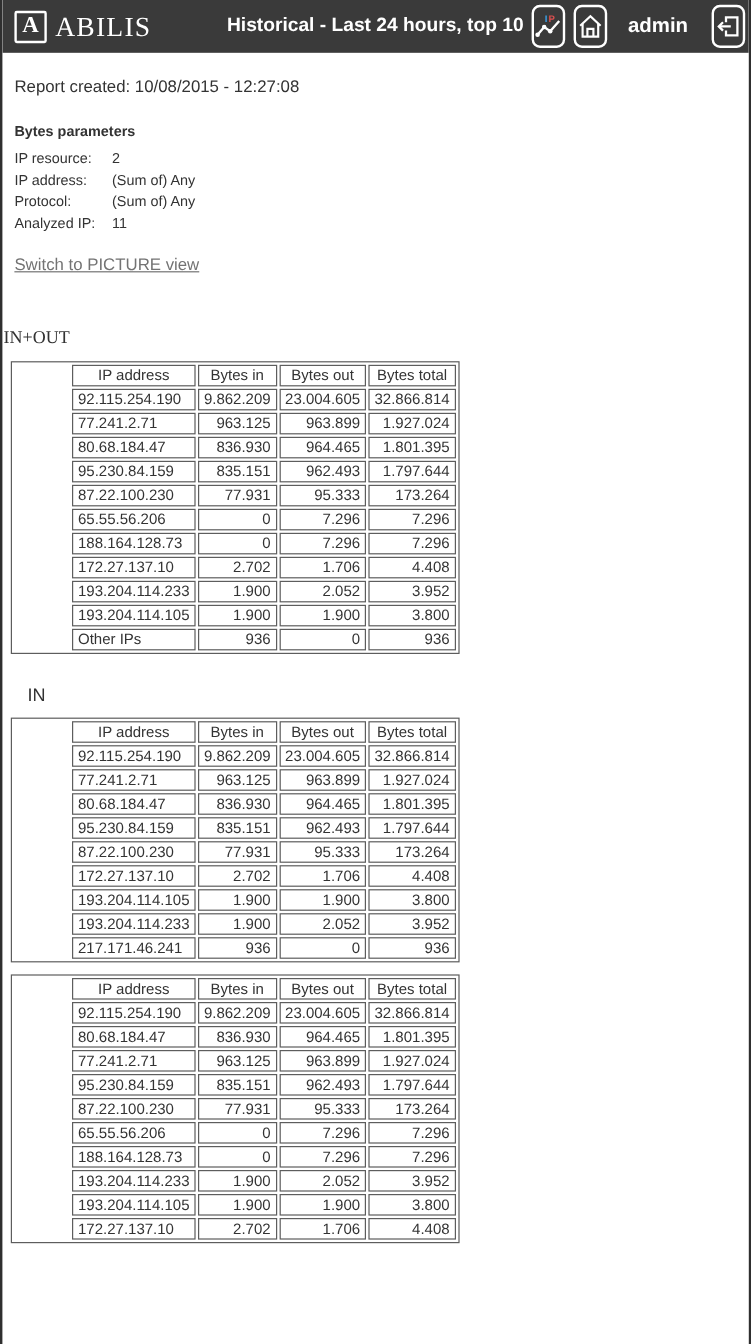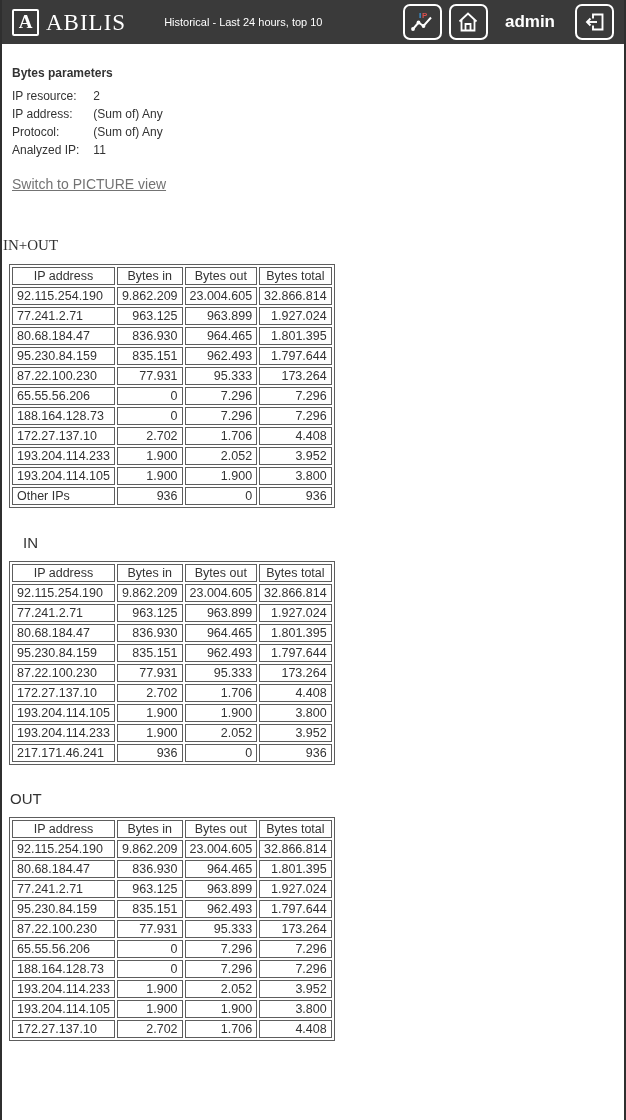--- a/index.html
+++ b/index.html
@@ -19,21 +19,21 @@
   .logo-box {
     width:27px; height:27px; border:2px solid #ffffff; border-radius:2px;
     display:flex; align-items:center; justify-content:center;
     font-family:"Liberation Serif","DejaVu Serif",serif; font-weight:bold;
     font-size:19px; line-height:1; padding-bottom:2px;
   }
   .logo-text {
     font-family:"Liberation Serif","DejaVu Serif",serif; font-size:23px;
     letter-spacing:1px; line-height:1;
   }
-  .topbar-title { font-size:11px; font-weight:normal; margin-left:38px; white-space:nowrap; }
+  .topbar-title { font-size:16px; font-weight:bold; margin-left:63px; white-space:nowrap; }
   .topbar-spacer { flex:1; }
   .icon-btn {
     width:39px; height:36px; border:2px solid #ffffff; border-radius:7px;
     display:flex; align-items:center; justify-content:center; background:transparent;
     cursor:pointer; margin-left:7px;
   }
   .admin-label { font-size:17px; font-weight:bold; margin:0 13px 0 17px; }
   
   .content { padding:0 10px; color:#333333; }
   .report-line { margin-top:20px; font-size:14px; }
@@ -49,21 +49,21 @@
   
   .section-label { font-size:15px; margin-left:-2px; }
   .section:first-child .section-label { margin-left:-9px;font-family:Liberation Serif, serif; }
   .section:nth-child(1) .section-label { margin-top:44px; }
   .section:nth-child(2) .section-label { margin-top:26px;margin-left:11px; }
   .section:nth-child(3) .section-label { margin-top:25px; }
   table.traffic {
     margin-top:10px; margin-left:-3px;
     border-collapse:separate; border-spacing:2px;
     border:1px solid #5d5d5d; background:#ffffff;
-    table-layout:fixed; font-size:12.5px; color:#333333;
+    table-layout:fixed; font-size:12.5px; color:#333333;padding-left:48px;
   }
   table.traffic th, table.traffic td {
     border:1px solid #5d5d5d; padding:1px 4px; height:17px;
     overflow:hidden; white-space:nowrap; font-weight:normal;
   }
   table.traffic th { text-align:center; }
   table.traffic td { text-align:right; }
   table.traffic td:first-child { text-align:left; }
   col.c-ip { width:88px; } col.c-in { width:55px; }
   col.c-out { width:63px; } col.c-tot { width:60px; }
@@ -111,20 +111,21 @@
         <svg width="24" height="24" viewBox="0 0 24 24" fill="none" stroke="#ffffff" stroke-width="1.9">
           <path d="M10 8.5 V4.5 H19.5 V19.5 H10 V15.5"></path>
           <path d="M14 12 H4"></path>
           <path d="M7.5 8.5 L4 12 L7.5 15.5"></path>
         </svg>
       </span>
     </div>
   </div>
 
   <div class="content">
+    <div class="report-line">Report created: 10/08/2015 - 12:27:08</div>
 
     <div class="filter-block">
       <div class="filter-title">Bytes parameters</div>
       <div class="filter-row">
         <span class="flabel">IP resource:</span>
         <span>2</span>
       </div>
       <div class="filter-row">
         <span class="flabel">IP address:</span>
         <span>(Sum of) Any</span>
@@ -299,21 +300,20 @@
               <tr>
                 <td>217.171.46.241</td>
                 <td>936</td>
                 <td>0</td>
                 <td>936</td>
               </tr>
             </tbody>
           </table>
         </div>
         <div class="section">
-          <div class="section-label">OUT</div>
           <table class="traffic">
             <colgroup>
               <col class="c-ip">
               <col class="c-in">
               <col class="c-out">
               <col class="c-tot">
             </colgroup>
             <thead>
               <tr>
                 <th>IP address</th>

